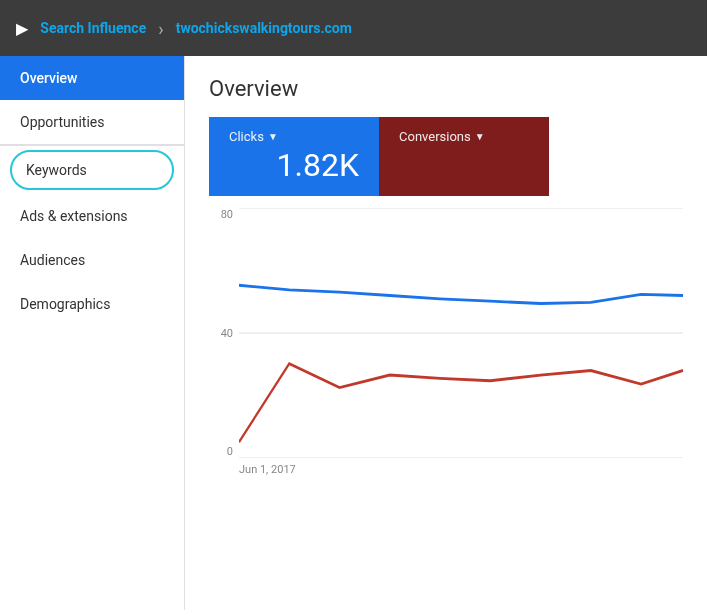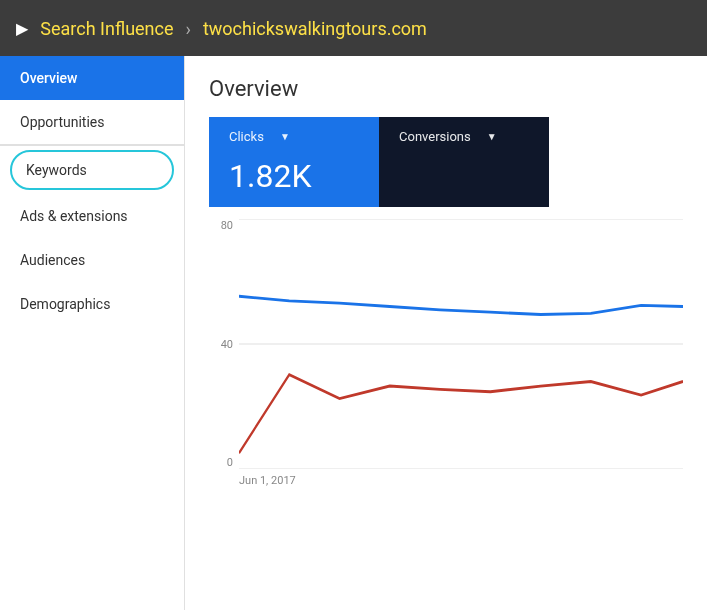--- a/index.html
+++ b/index.html
@@ -13,23 +13,23 @@
       padding: 0 16px;
       height: 56px;
       flex-shrink: 0;
     }
     .header-arrow {
       color: #fff;
       font-size: 16px;
       margin-right: 12px;
     }
     .header-title {
-      color: #fde047;
-      font-size: 18px;
-      font-weight: 400;
+      color: #0ea5e9;
+      font-size: 14px;
+      font-weight: 700;
     }
     .header-separator {
       color: #aaa;
       margin: 0 12px;
       font-size: 18px;
     }
 
     
     .main {
       display: flex;
@@ -90,34 +90,35 @@
       width: 370px;
     }
     .metric-card {
       padding: 12px 20px;
       min-width: 170px;
     }
     .metric-card.blue {
       background: #1a73e8;
     }
     .metric-card.red {
-      background: #0f172a;
+      background: #7f1d1d;
     }
     .metric-label {
       font-size: 13px;
       color: rgba(255,255,255,0.9);
       display: flex;
       align-items: center;
-      gap: 16px;
-      margin-bottom: 13px;
+      gap: 4px;
+      margin-bottom: 2px;
     }
     .metric-value {
       font-size: 32px;
       font-weight: 400;
       color: #fff;
+      text-align: right;
     }
     .dropdown-arrow {
       font-size: 10px;
     }
 
     
     .chart-area {
       margin-top: 12px;
       position: relative;
       height: 280px;

